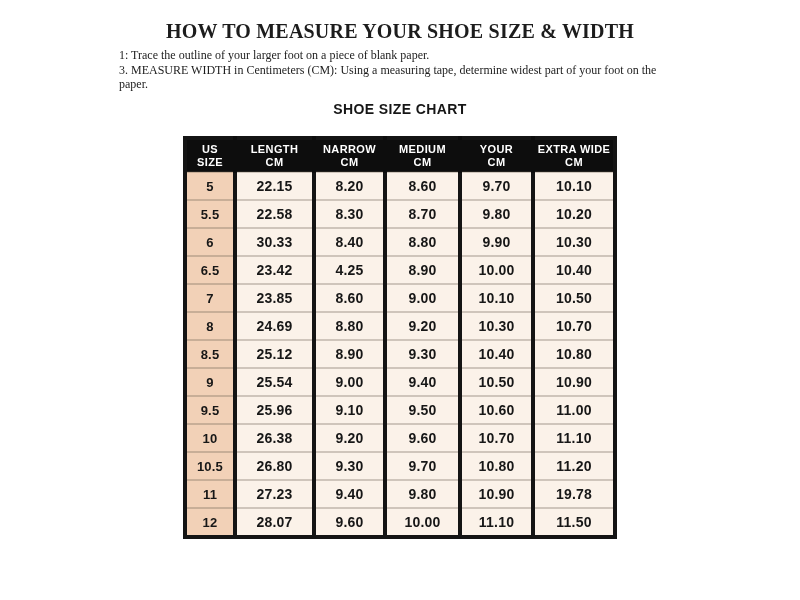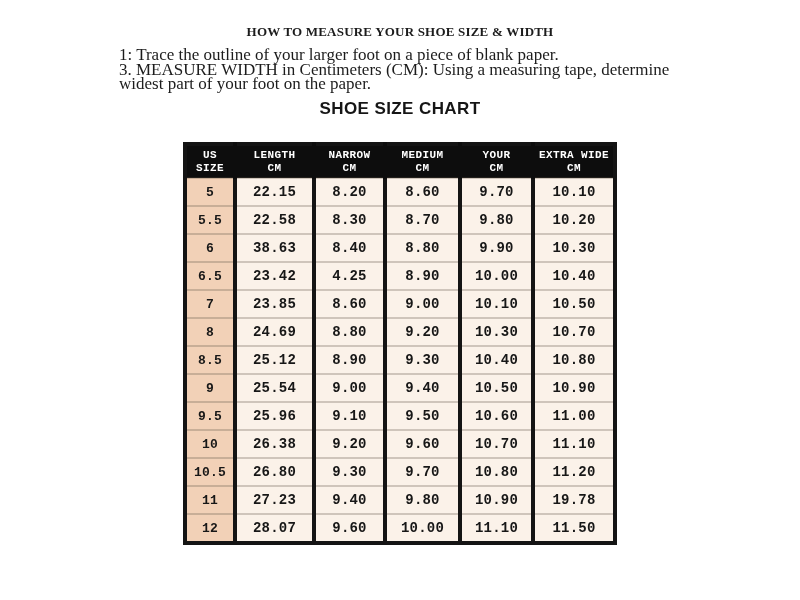--- a/index.html
+++ b/index.html
@@ -17,51 +17,50 @@
     position: relative;
     width: 800px;
     height: 600px;
     overflow: hidden;
     background: #ffffff;
   }
   .title {
     margin: 22px 0 0 0;
     text-align: center;
     font-family: "Liberation Serif", serif;
-    font-size: 13px;
+    font-size: 20px;
     line-height: 19px;
     font-weight: 700;
     letter-spacing: 0.2px;
     color: #1c1c1c;
   }
   .instructions {
     margin: 7px 0 0 119px;
     width: 555px;
     font-family: "Liberation Serif", serif;
-    font-size: 17px;
+    font-size: 12px;
     line-height: 14px;
     color: #1c1c1c;
   }
   .instructions p { margin: 0 0 1px 0; }
   .chart-title {
     margin: 9px 0 0 0;
     text-align: center;
     font-family: "Liberation Sans", sans-serif;
-    font-size: 17px;
+    font-size: 14px;
     line-height: 18px;
     font-weight: 600;
     letter-spacing: 0.4px;
     color: #161616;
   }
   table.size-chart {
-    margin: 24px auto 0 auto;
+    margin: 18px auto 0 auto;
     border-collapse: collapse;
     table-layout: fixed;
     border: 4px solid var(--border-black, #141414);
-    font-family: Liberation Mono, monospace;
   }
   table.size-chart th,
   table.size-chart td {
     padding: 0;
     text-align: center;
     vertical-align: middle;
     border-left: 4px solid var(--border-black, #141414);
   }
   table.size-chart th:first-child,
   table.size-chart td:first-child { border-left: none; }
@@ -162,21 +161,21 @@
         <tr>
           <th>5.5</th>
           <td>22.58</td>
           <td>8.30</td>
           <td>8.70</td>
           <td>9.80</td>
           <td>10.20</td>
         </tr>
         <tr>
           <th>6</th>
-          <td>38.63</td>
+          <td>30.33</td>
           <td>8.40</td>
           <td>8.80</td>
           <td>9.90</td>
           <td>10.30</td>
         </tr>
         <tr>
           <th>6.5</th>
           <td>23.42</td>
           <td>4.25</td>
           <td>8.90</td>

